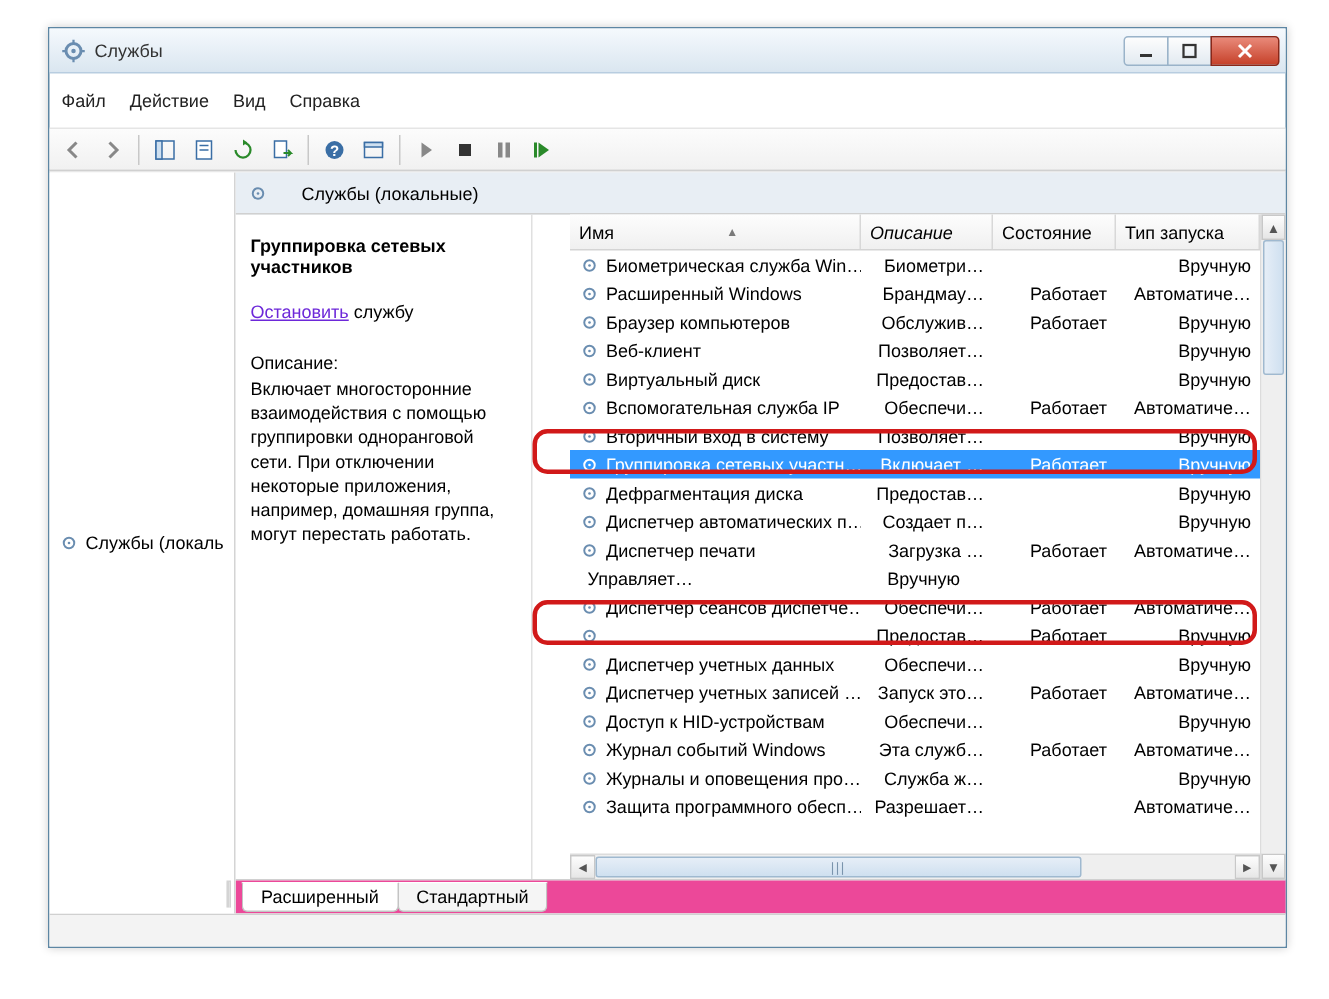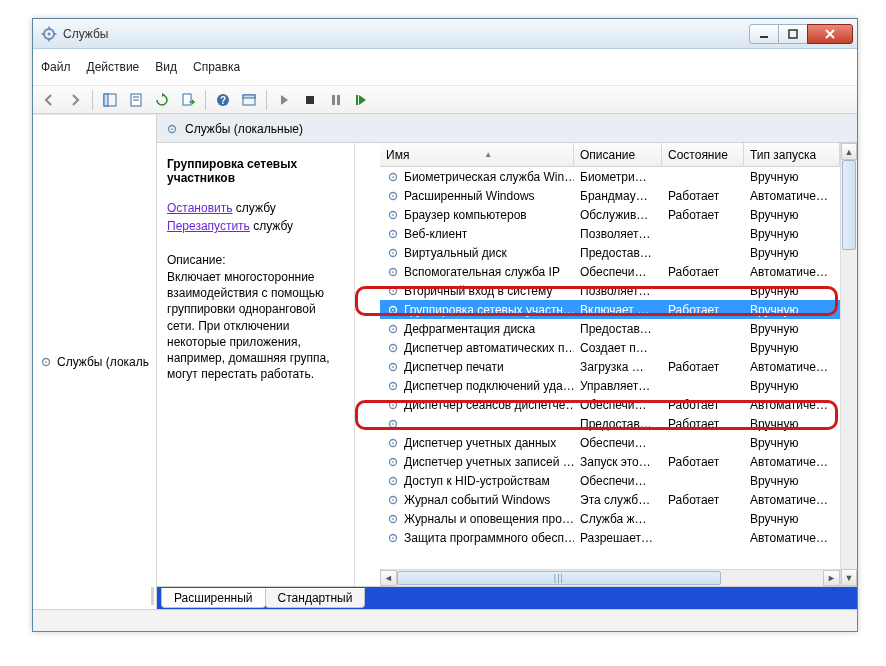--- a/index.html
+++ b/index.html
@@ -122,21 +122,21 @@
     flex-direction: column;
     min-width: 0;
   }
   .pane-header {
     height: 28px;
     background: #e8eef4;
     border-bottom: 1px solid #d0d0d0;
     display: flex;
     align-items: center;
     padding: 0 8px;
-    gap: 6px;
+    gap: 22px;
   }
   .pane-body {
     flex: 1;
     display: flex;
     min-height: 0;
     border-bottom: 1px solid #d0d0d0;
   }
   .detail-pane {
     width: 198px;
     border-right: 1px solid #e0e0e0;
@@ -167,41 +167,42 @@
   }
   .list-header .col {
     border-right: 1px solid #d8d8d8;
     padding: 4px 6px;
     overflow: hidden;
     white-space: nowrap;
     display: flex;
     align-items: center;
   }
   .col-name { width: 194px; }
-  .col-desc { width: 88px; }
+  .col-desc { width: 88px; font-style: italic; }
   .col-state { width: 82px; }
   .col-start { width: 96px; }
   .sort-arrow {
     margin: 0 auto;
     color: #7a7a7a;
     font-size: 8px;
     flex: 1;
     text-align: center;
   }
   .list-rows {
     flex: 1;
     overflow-y: auto;
     overflow-x: hidden;
     position: relative;
   }
   .row {
     display: flex;
     height: 19px;
     align-items: center;
     white-space: nowrap;
+    text-align: right;
   }
   .row .cell {
     padding: 0 6px;
     overflow: hidden;
     text-overflow: ellipsis;
   }
   .row .c-name { width: 194px; display: flex; align-items: center; gap: 4px; }
   .row .c-desc { width: 88px; }
   .row .c-state { width: 82px; }
   .row .c-start { width: 96px; }
@@ -263,21 +264,21 @@
     background: linear-gradient(#e6eef7,#cfe0f0);
     border: 1px solid #9fb9d0;
     border-radius: 2px;
   }
   
   .tabs-row {
     height: 22px;
     display: flex;
     align-items: flex-end;
     padding-left: 4px;
-    background: #1d4ed8;
+    background: #ec4899;
   }
   .tab {
     padding: 2px 12px;
     border: 1px solid #c4c4c4;
     border-top-color: #fff;
     background: #fff;
     margin-right: -1px;
     border-radius: 0 0 4px 4px;
     font-size: 12px;
     position: relative;
@@ -438,21 +439,20 @@
             <circle cx="8" cy="8" r="1" fill="#6a8db0"></circle>
           </svg>
         <span>Службы (локальные)</span>
       </div>
 
       <div class="pane-body">
         <div class="detail-pane">
           <div class="detail-title">Группировка сетевых участников</div>
           <div class="detail-links">
             <div><a>Остановить</a><span> службу</span></div>
-            <div><a>Перезапустить</a><span> службу</span></div>
           </div>
           <div class="detail-desc-label">Описание:</div>
           <div class="detail-desc">Включает многосторонние взаимодействия с помощью группировки одноранговой сети. При отключении некоторые приложения, например, домашняя группа, могут перестать работать.</div>
         </div>
 
         <div class="list-pane">
           <div style="display:flex; flex:1; min-height:0;">
             <div style="flex:1; display:flex; flex-direction:column; min-width:0;margin-left:25px;">
               <div class="list-header">
                 <div class="col col-name">
@@ -590,27 +590,20 @@
                         <circle cx="8" cy="8" r="4" fill="none" stroke="#6a8db0" stroke-width="1.5"></circle>
                         <circle cx="8" cy="8" r="1" fill="#6a8db0"></circle>
                       </svg>
                       <span>Диспетчер печати</span>
                     </div>
                     <div class="cell c-desc">Загрузка …</div>
                     <div class="cell c-state">Работает</div>
                     <div class="cell c-start">Автоматиче…</div>
                   </div>
                   <div class="row">
-                    <div class="cell c-name">
-                      <svg class="gear-small" viewBox="0 0 16 16">
-                        <circle cx="8" cy="8" r="4" fill="none" stroke="#6a8db0" stroke-width="1.5"></circle>
-                        <circle cx="8" cy="8" r="1" fill="#6a8db0"></circle>
-                      </svg>
-                      <span>Диспетчер подключений уда…</span>
-                    </div>
                     <div class="cell c-desc">Управляет…</div>
                     <div class="cell c-state"></div>
                     <div class="cell c-start">Вручную</div>
                   </div>
                   <div class="row">
                     <div class="cell c-name">
                       <svg class="gear-small" viewBox="0 0 16 16">
                         <circle cx="8" cy="8" r="4" fill="none" stroke="#6a8db0" stroke-width="1.5"></circle>
                         <circle cx="8" cy="8" r="1" fill="#6a8db0"></circle>
                       </svg>

